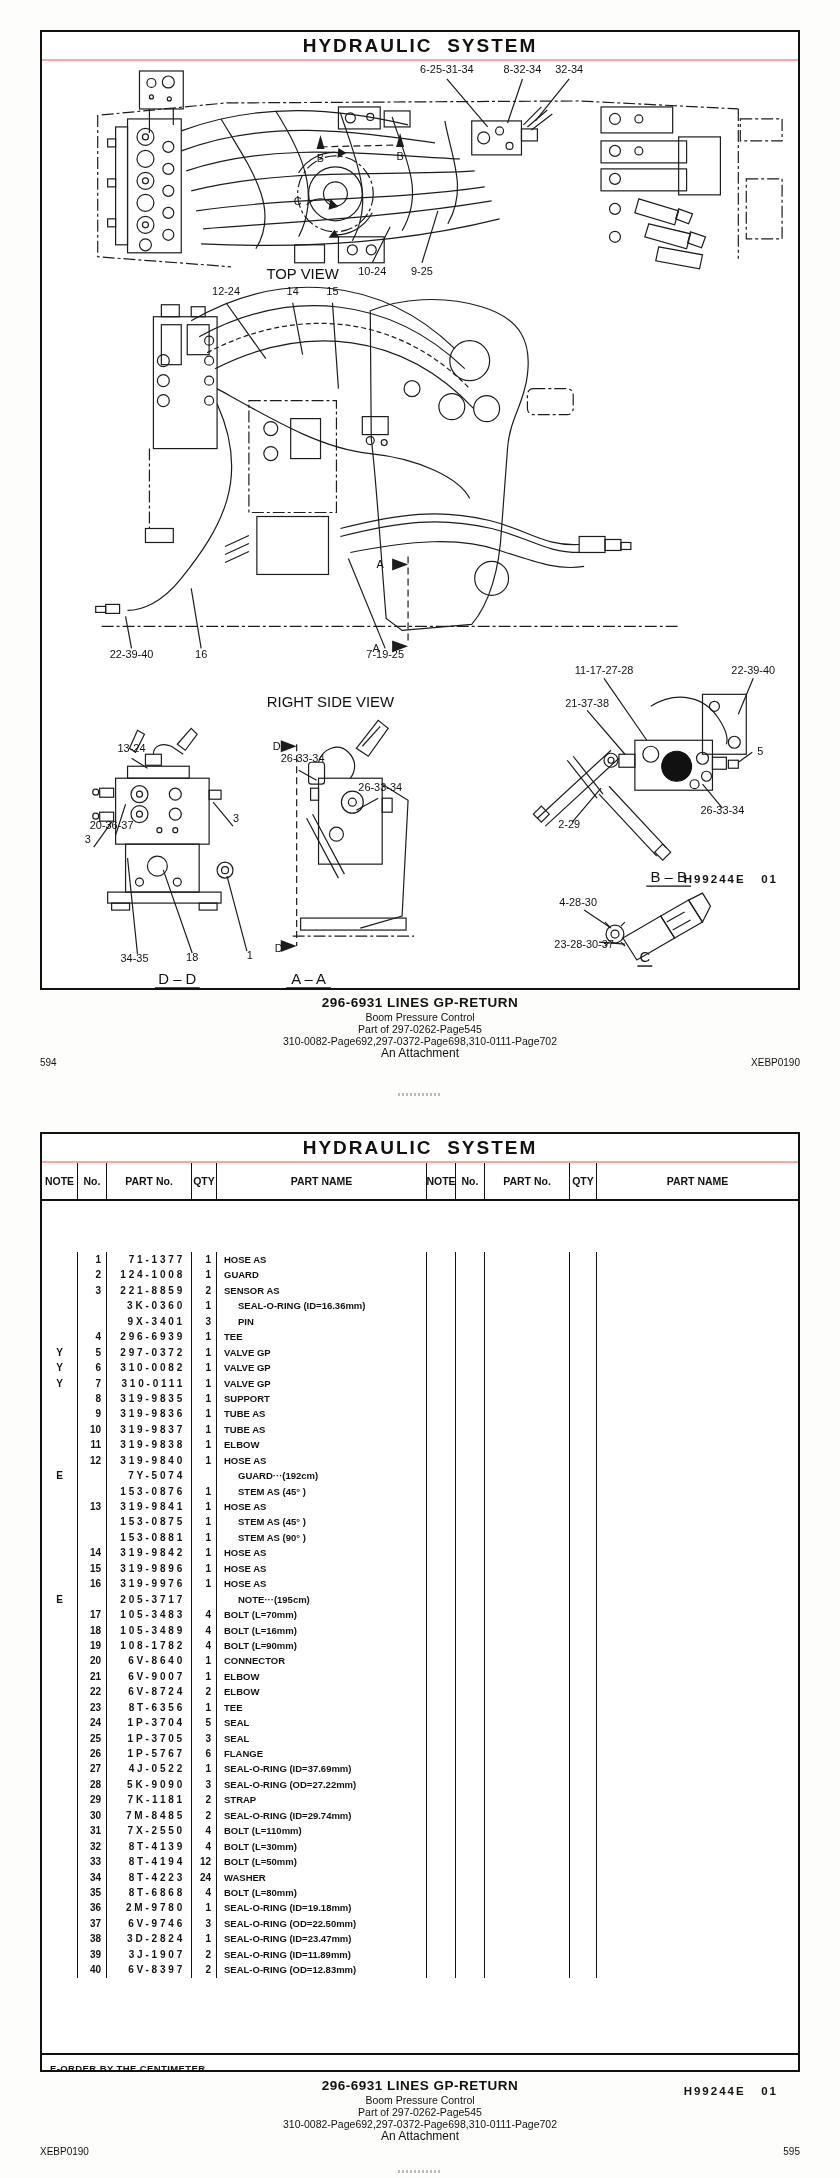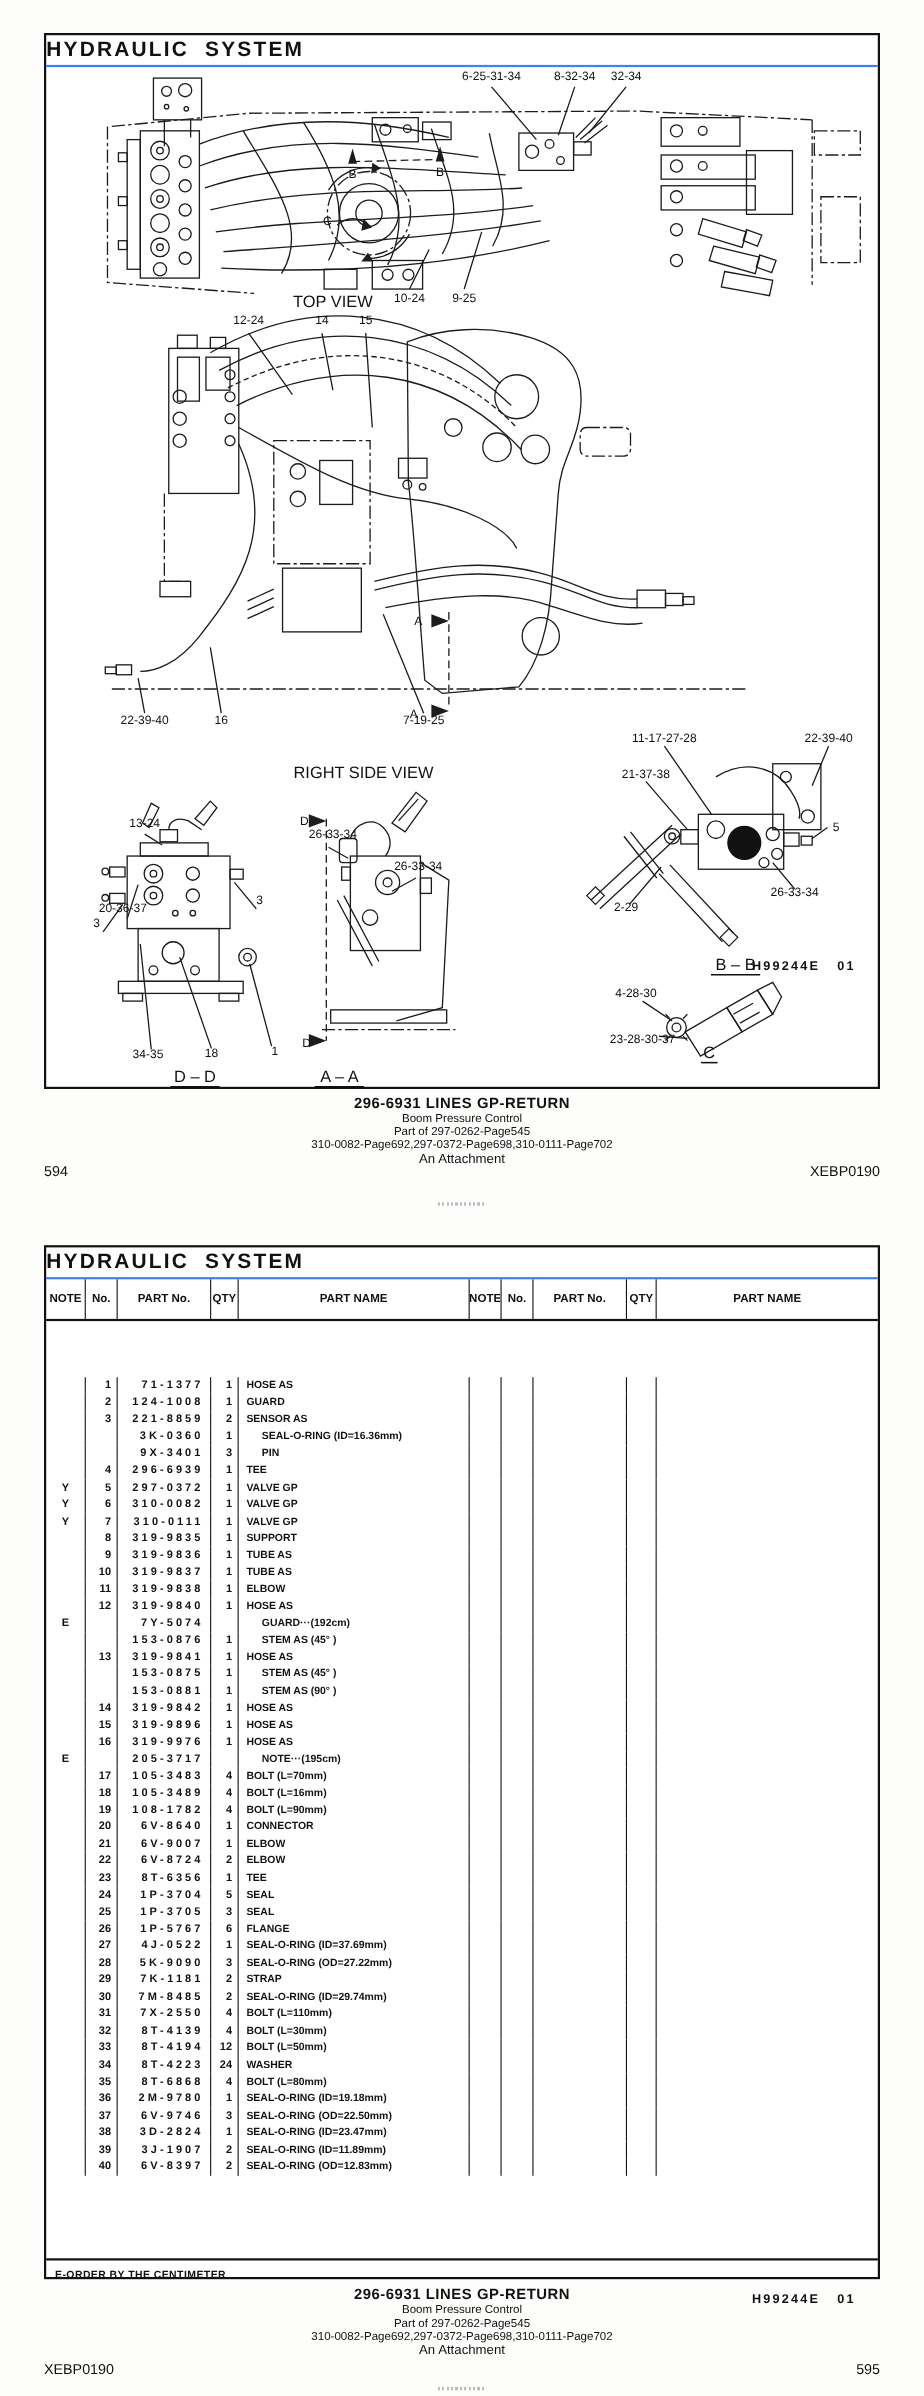--- a/index.html
+++ b/index.html
@@ -1,38 +1,38 @@
 <!DOCTYPE html>
 <html><head>
 <meta charset="utf-8">
 <style>
   html,body{margin:0;padding:0;background:#fdfdfc;}
   body{width:840px;height:2178px;position:relative;font-family:"Liberation Sans",sans-serif;color:#111;}
   .plate{position:absolute;left:40px;width:760px;border:2px solid #111;background:#fff;box-sizing:border-box;}
-  .plate-title{height:27px;line-height:27px;font-size:19px;font-weight:bold;letter-spacing:2px;white-space:pre;border-bottom:2px solid #3b82f6;}
+  .plate-title{height:27px;line-height:27px;text-align:center;font-size:19px;font-weight:bold;letter-spacing:2px;white-space:pre;border-bottom:2px solid #fca5a5;}
   
   #plate1{top:30px;height:960px;}
   #plate1-body{position:relative;height:832px;}
   #drawing-svg{display:block;width:756px;height:929px;}
   #drawing-svg path,#drawing-svg rect,#drawing-svg circle,#drawing-svg polyline{fill:none;stroke:#1c1c1c;stroke-width:1.2;}
   #drawing-svg polygon{fill:#1c1c1c;stroke:none;}
   #drawing-svg .dd{stroke-dasharray:12 3 3 3;}
   #drawing-svg .dsh{stroke-dasharray:7 4;}
   #drawing-svg .fillb{fill:#111;stroke:#111;}
   #drawing-svg text{fill:#111;stroke:none;font-family:"Liberation Sans",sans-serif;font-size:11px;}
   #drawing-svg text.big{font-size:15px;}
   #drawing-svg line.ul{stroke:#111;stroke-width:1.4;}
   .fig-code{position:absolute;right:20px;bottom:8px;font-size:11.5px;font-weight:bold;letter-spacing:2px;white-space:pre;text-align:center;}
   .caption{position:absolute;left:40px;width:760px;text-align:center;line-height:1.15;}
   #caption1{top:995px;}
   #caption2{top:2078px;}
   .cap-l1{font-size:13.5px;font-weight:bold;letter-spacing:.5px;}
   .cap-sub{font-size:10.5px;}
   .cap-last{font-size:12px;}
-  .page-footer{position:absolute;left:40px;width:760px;display:flex;justify-content:space-between;font-size:13px;}
+  .page-footer{position:absolute;left:40px;width:760px;display:flex;justify-content:space-between;font-size:10px;}
   #footer1{top:1057px;}
   #footer2{top:2146px;}
   .smudge{position:absolute;left:398px;width:44px;height:3px;background:repeating-linear-gradient(90deg,#bbb 0 2px,#fff 2px 4px);}
   
   #plate2{top:1132px;height:940px;display:flex;flex-direction:column;}
   .ptable{flex:1;display:flex;flex-direction:column;gap:43px;--cols:36px 29px 85px 25px 210px 29px 29px 85px 27px 1fr;}
   .trow{display:grid;grid-template-columns:var(--cols);}
   .trow>div{border-right:1px solid #111;box-sizing:border-box;overflow:hidden;white-space:pre;}
   .trow>div:last-child{border-right:none;}
   .thead{height:36px;border-bottom:2px solid #111;}

